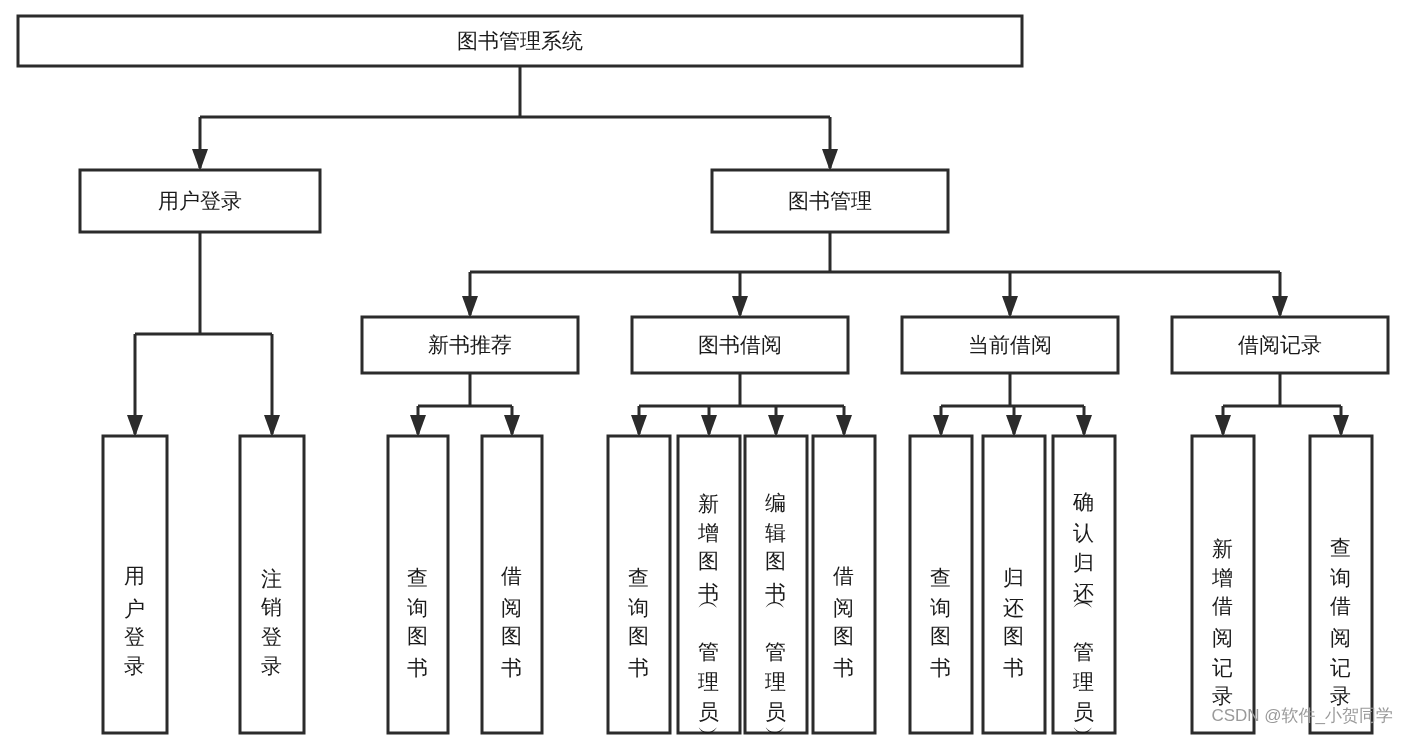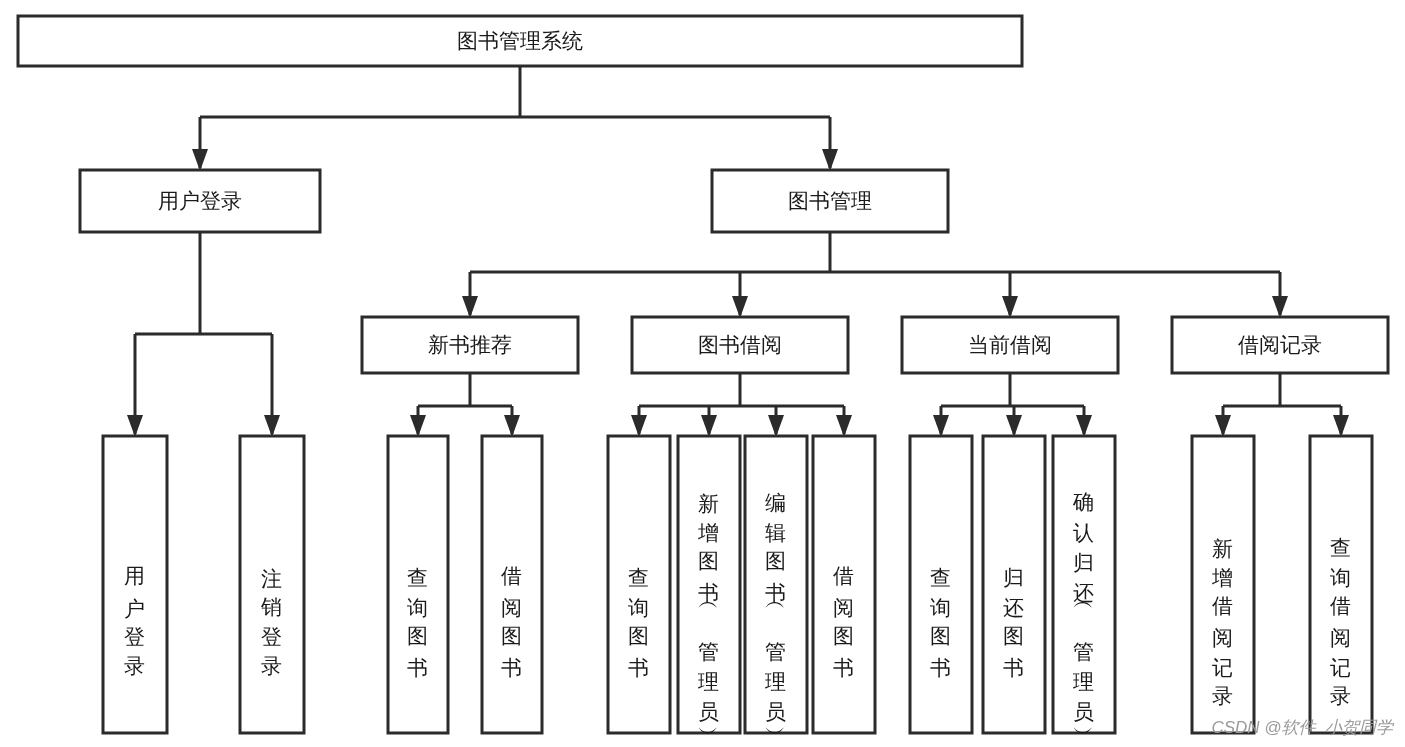--- a/index.html
+++ b/index.html
@@ -53,27 +53,26 @@
     font-size: 21px;
     fill: #1a1a1a;
     writing-mode: vertical-rl;
     text-orientation: upright;
     letter-spacing: 4px;
     dominant-baseline: central;
   }
   .watermark {
     position: absolute;
     right: 12px;
-    bottom: 8px;
+    bottom: 20px;
     font-family: "Liberation Sans", sans-serif;
     font-size: 17px;
     color: #9a9a9a;
     white-space: nowrap;
     pointer-events: none;
-    font-style: italic;
   }
 </style>
 </head>
 <body>
 
 <div id="diagram-root">
 
   <svg class="diagram-canvas" viewBox="0 0 1405 747" xmlns="http://www.w3.org/2000/svg">
     <g id="connector-layer">
         <line x1="520" y1="66" x2="520" y2="117" class="connector"></line>

